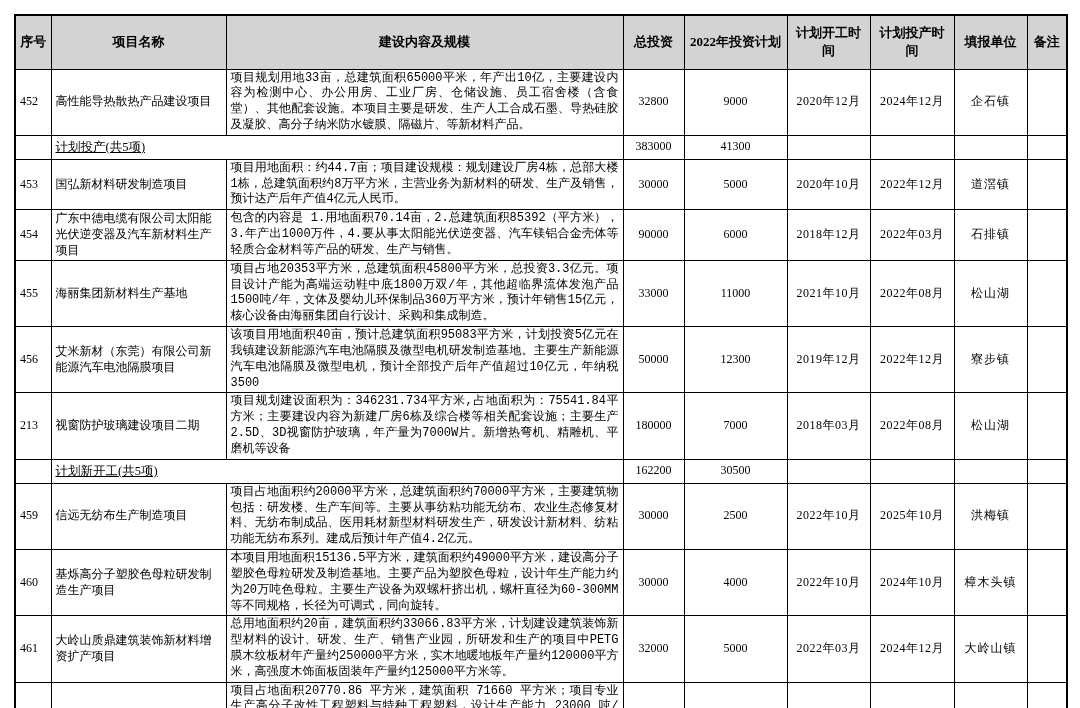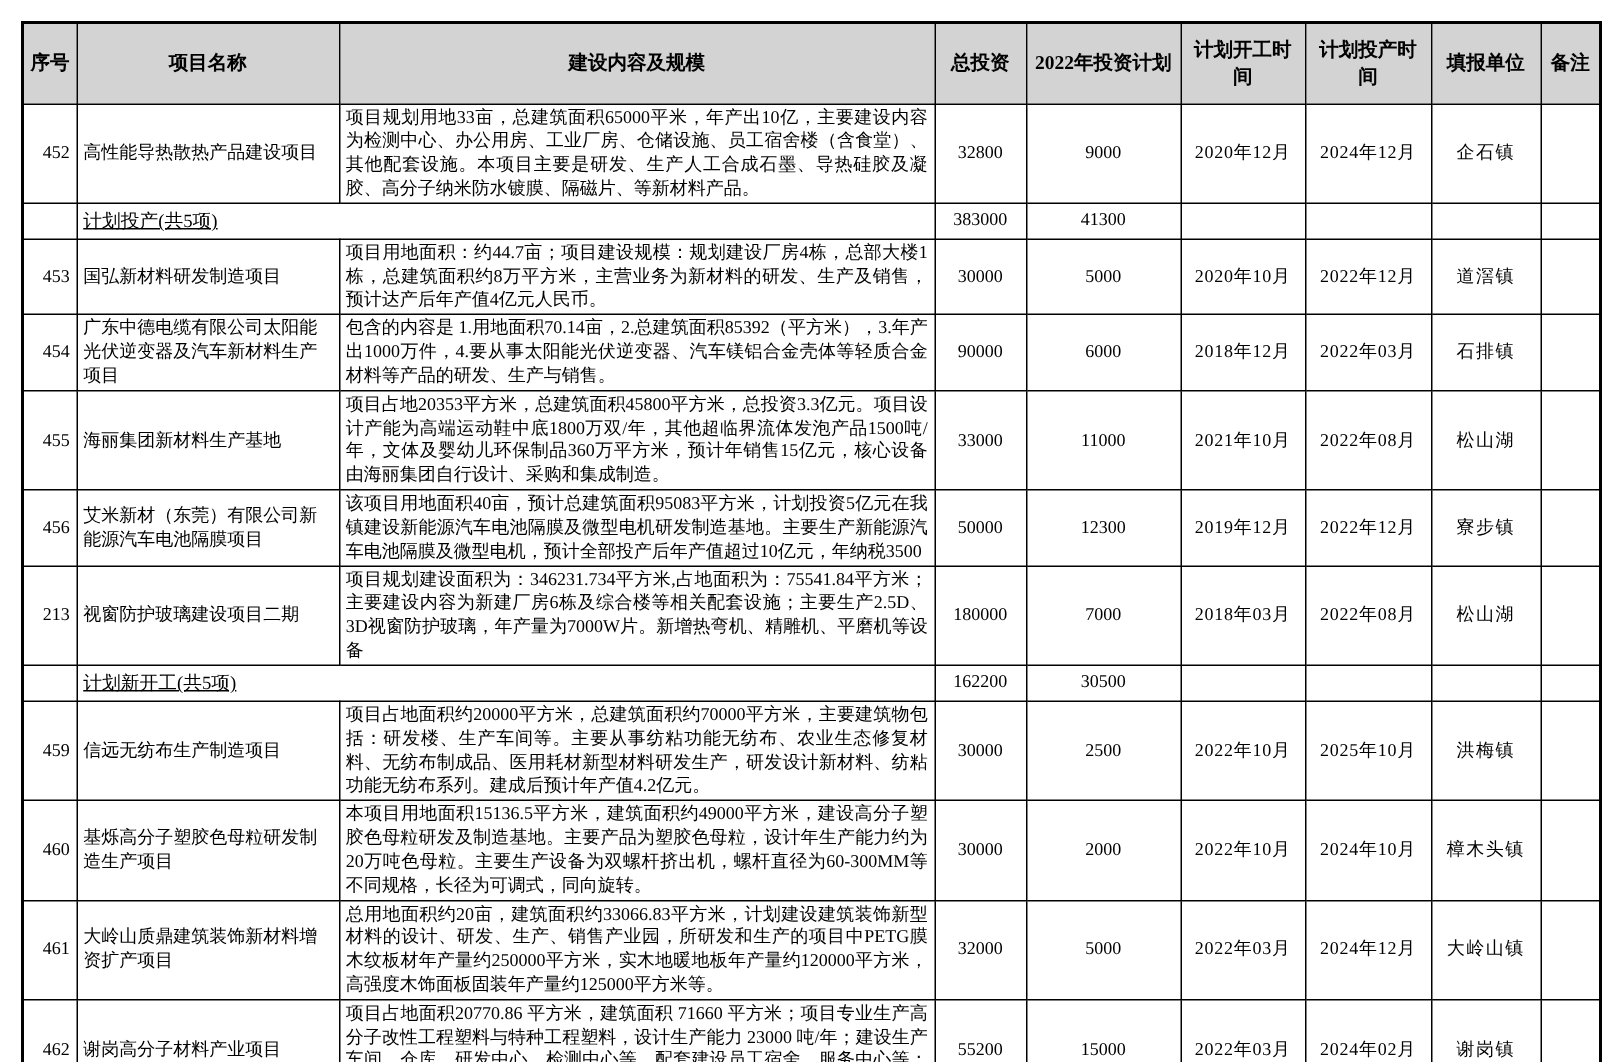--- a/index.html
+++ b/index.html
@@ -35,23 +35,23 @@
     font-size: 13px;
     text-align: center;
     vertical-align: middle;
     height: 54px;
   }
   td {
     font-size: 12px;
     line-height: 1.32;
     vertical-align: middle;
   }
-  td.c-seq   { text-align: right; }
+  td.c-seq   { text-align: left; }
   td.c-name  { text-align: left; padding-left: 5px; }
-  td.c-content { text-align: justify; text-justify: inter-character; padding: 1px 5px; }
+  td.c-content { text-align: justify; text-justify: inter-character; padding: 1px 5px; font-family: Liberation Mono, monospace; }
   td.c-num   { text-align: center; }
   td.c-date  { text-align: center; letter-spacing: 0.5px; margin-top: 40px; }
   td.c-unit  { text-align: center; letter-spacing: 1px; margin-left: 48px; }
   td.c-note  { text-align: center; }
   tr.summary td { height: 24px; }
   td.c-label { text-align: left; padding-left: 5px; font-size: 12.5px; text-decoration: underline; }
 </style>
 </head>
 <body>
 
@@ -177,21 +177,21 @@
           <td class="c-date">2022年10月</td>
           <td class="c-date">2025年10月</td>
           <td class="c-unit">洪梅镇</td>
           <td class="c-note"></td>
         </tr>
         <tr>
           <td class="c-seq">460</td>
           <td class="c-name">基烁高分子塑胶色母粒研发制造生产项目</td>
           <td class="c-content">本项目用地面积15136.5平方米，建筑面积约49000平方米，建设高分子塑胶色母粒研发及制造基地。主要产品为塑胶色母粒，设计年生产能力约为20万吨色母粒。主要生产设备为双螺杆挤出机，螺杆直径为60-300MM等不同规格，长径为可调式，同向旋转。</td>
           <td class="c-num">30000</td>
-          <td class="c-num">2000</td>
+          <td class="c-num">4000</td>
           <td class="c-date">2022年10月</td>
           <td class="c-date">2024年10月</td>
           <td class="c-unit">樟木头镇</td>
           <td class="c-note"></td>
         </tr>
         <tr>
           <td class="c-seq">461</td>
           <td class="c-name">大岭山质鼎建筑装饰新材料增资扩产项目</td>
           <td class="c-content">总用地面积约20亩，建筑面积约33066.83平方米，计划建设建筑装饰新型材料的设计、研发、生产、销售产业园，所研发和生产的项目中PETG膜木纹板材年产量约250000平方米，实木地暖地板年产量约120000平方米，高强度木饰面板固装年产量约125000平方米等。</td>
           <td class="c-num">32000</td>

